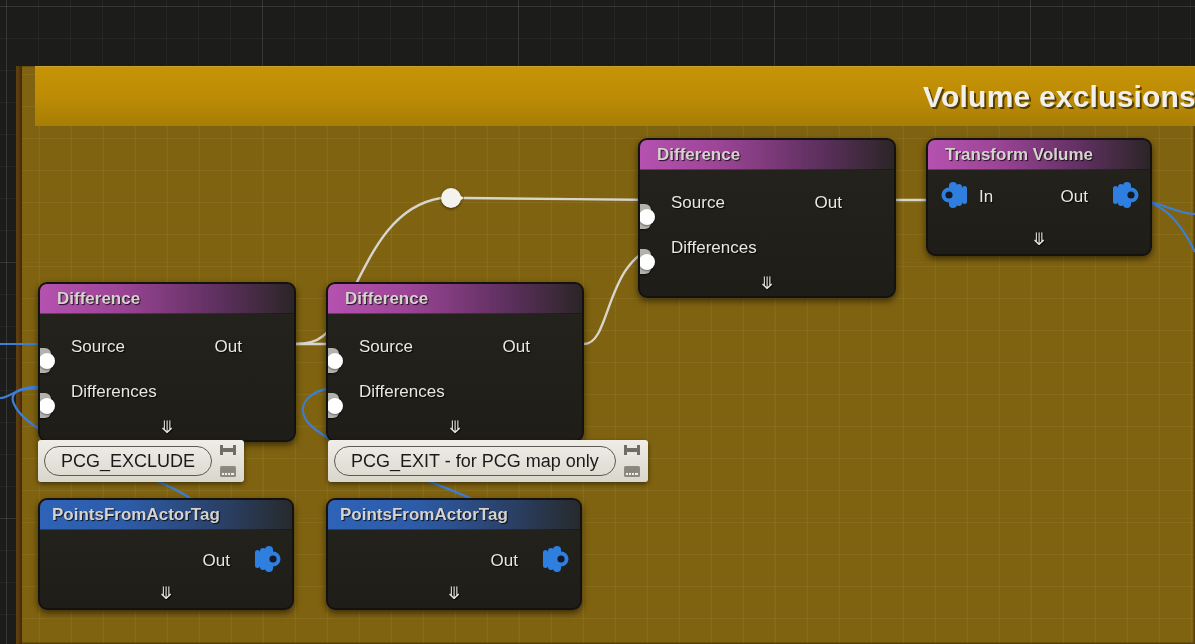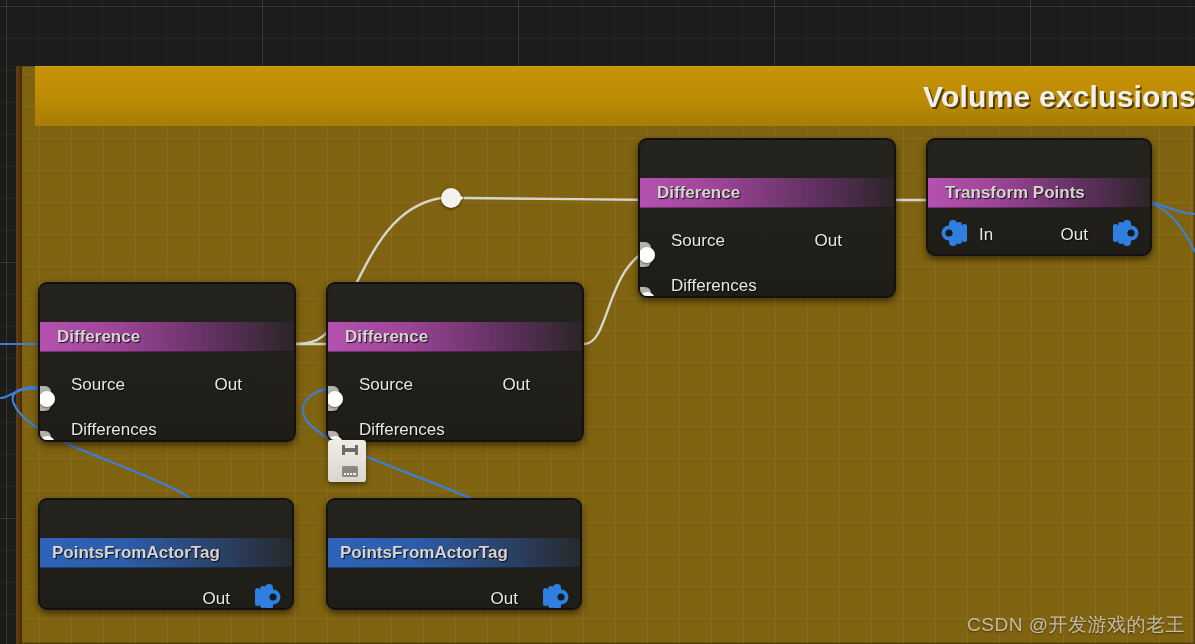--- a/index.html
+++ b/index.html
@@ -77,21 +77,20 @@
     background: linear-gradient(to bottom, #24231d 0%, #1e1d18 100%);
     border: 2px solid #131210;
     box-shadow: 0 3px 7px rgba(0,0,0,0.55);
     overflow: hidden;
   }
   .node-header {
     height: 30px;
     display: flex; align-items: center;
     padding-left: 17px;
     border-bottom: 1px solid rgba(0,0,0,0.35);
-    margin-top: 38px;
   }
   .node-header.magenta {
     background: linear-gradient(to right, #b552b0 0%, #9d4597 30%, #5b2f5c 72%, #2b2526 100%);
   }
   .node-header.blue {
     background: linear-gradient(to right, #2f63b8 0%, #2d5ca8 34%, #2a3f63 74%, #262a2c 100%);
     padding-left: 12px;
   }
   .node-title {
     font-size: 17px; font-weight: bold;
@@ -264,21 +263,21 @@
           <span class="pin-grey"><span class="sq"></span><span class="ci"></span></span>
         </span>
         <span class="pin-label" style="margin-left:31px;">Differences</span>
       </div>
       <div class="node-expand"><span class="chev">⤋</span></div>
     </div>
   </div>
 
   <div class="node" style="left:926px; top:138px; width:226px; height:118px;">
     <div class="node-header magenta">
-      <span class="node-title">Transform Points</span>
+      <span class="node-title">Transform Volume</span>
     </div>
     <div class="node-body" style="height:84px;">
       <div class="pin-row" style="top:4px;">
         <span class="pin-in" style="left:12px;">
           <span class="pin-blue">
             <svg width="30" height="28" viewBox="0 0 30 28">
               <rect x="22" y="5" width="5" height="18" rx="2.5" fill="#2f7fe0"></rect>
               <rect x="16" y="3" width="6" height="22" rx="3" fill="#2f7fe0"></rect>
               <rect x="9" y="1" width="8" height="26" rx="4" fill="#2f7fe0"></rect>
               <circle cx="9" cy="14" r="7.5" fill="#2f7fe0"></circle>
@@ -398,22 +397,24 @@
       </div>
       <div class="node-expand" style="bottom:6px;"><span class="chev">⤋</span></div>
     </div>
   </div>
 
   <div class="reroute" style="left:441px; top:188px;">
     <span class="knob"></span>
     <span class="arrow"></span>
   </div>
 
-
-  <div class="tagbox" style="left:328px; top:440px;">
+  <div class="tagbox" style="left:38px; top:440px;">
+    <div class="pill">
+      <span class="pill-text">PCG_EXCLUDE</span>
+    </div>
     <div class="tag-icons">
       <span>
         <svg width="16" height="12" viewBox="0 0 16 12">
           <rect x="0" y="1" width="3" height="10" fill="#6f6d66"></rect>
           <rect x="13" y="1" width="3" height="10" fill="#6f6d66"></rect>
           <rect x="3" y="4" width="10" height="4" fill="#6f6d66"></rect>
         </svg>
       </span>
       <span>
         <svg width="16" height="11" viewBox="0 0 16 11">
@@ -421,15 +422,39 @@
           <rect x="2" y="2" width="12" height="4" fill="#58565010"></rect>
           <rect x="2" y="7" width="2" height="2" fill="#f0eee8"></rect>
           <rect x="5" y="7" width="2" height="2" fill="#f0eee8"></rect>
           <rect x="8" y="7" width="2" height="2" fill="#f0eee8"></rect>
           <rect x="11" y="7" width="3" height="2" fill="#f0eee8"></rect>
         </svg>
       </span>
     </div>
   </div>
 
-  <div class="watermark">CSDN @开发游戏的老王</div>
+  <div class="tagbox" style="left:328px; top:440px;">
+    <div class="pill">
+      <span class="pill-text">PCG_EXIT - for PCG map only</span>
+    </div>
+    <div class="tag-icons">
+      <span>
+        <svg width="16" height="12" viewBox="0 0 16 12">
+          <rect x="0" y="1" width="3" height="10" fill="#6f6d66"></rect>
+          <rect x="13" y="1" width="3" height="10" fill="#6f6d66"></rect>
+          <rect x="3" y="4" width="10" height="4" fill="#6f6d66"></rect>
+        </svg>
+      </span>
+      <span>
+        <svg width="16" height="11" viewBox="0 0 16 11">
+          <rect x="0" y="0" width="16" height="11" rx="1.5" fill="#8d8a82"></rect>
+          <rect x="2" y="2" width="12" height="4" fill="#58565010"></rect>
+          <rect x="2" y="7" width="2" height="2" fill="#f0eee8"></rect>
+          <rect x="5" y="7" width="2" height="2" fill="#f0eee8"></rect>
+          <rect x="8" y="7" width="2" height="2" fill="#f0eee8"></rect>
+          <rect x="11" y="7" width="3" height="2" fill="#f0eee8"></rect>
+        </svg>
+      </span>
+    </div>
+  </div>
+
 
 </div>
 
 </body></html>

